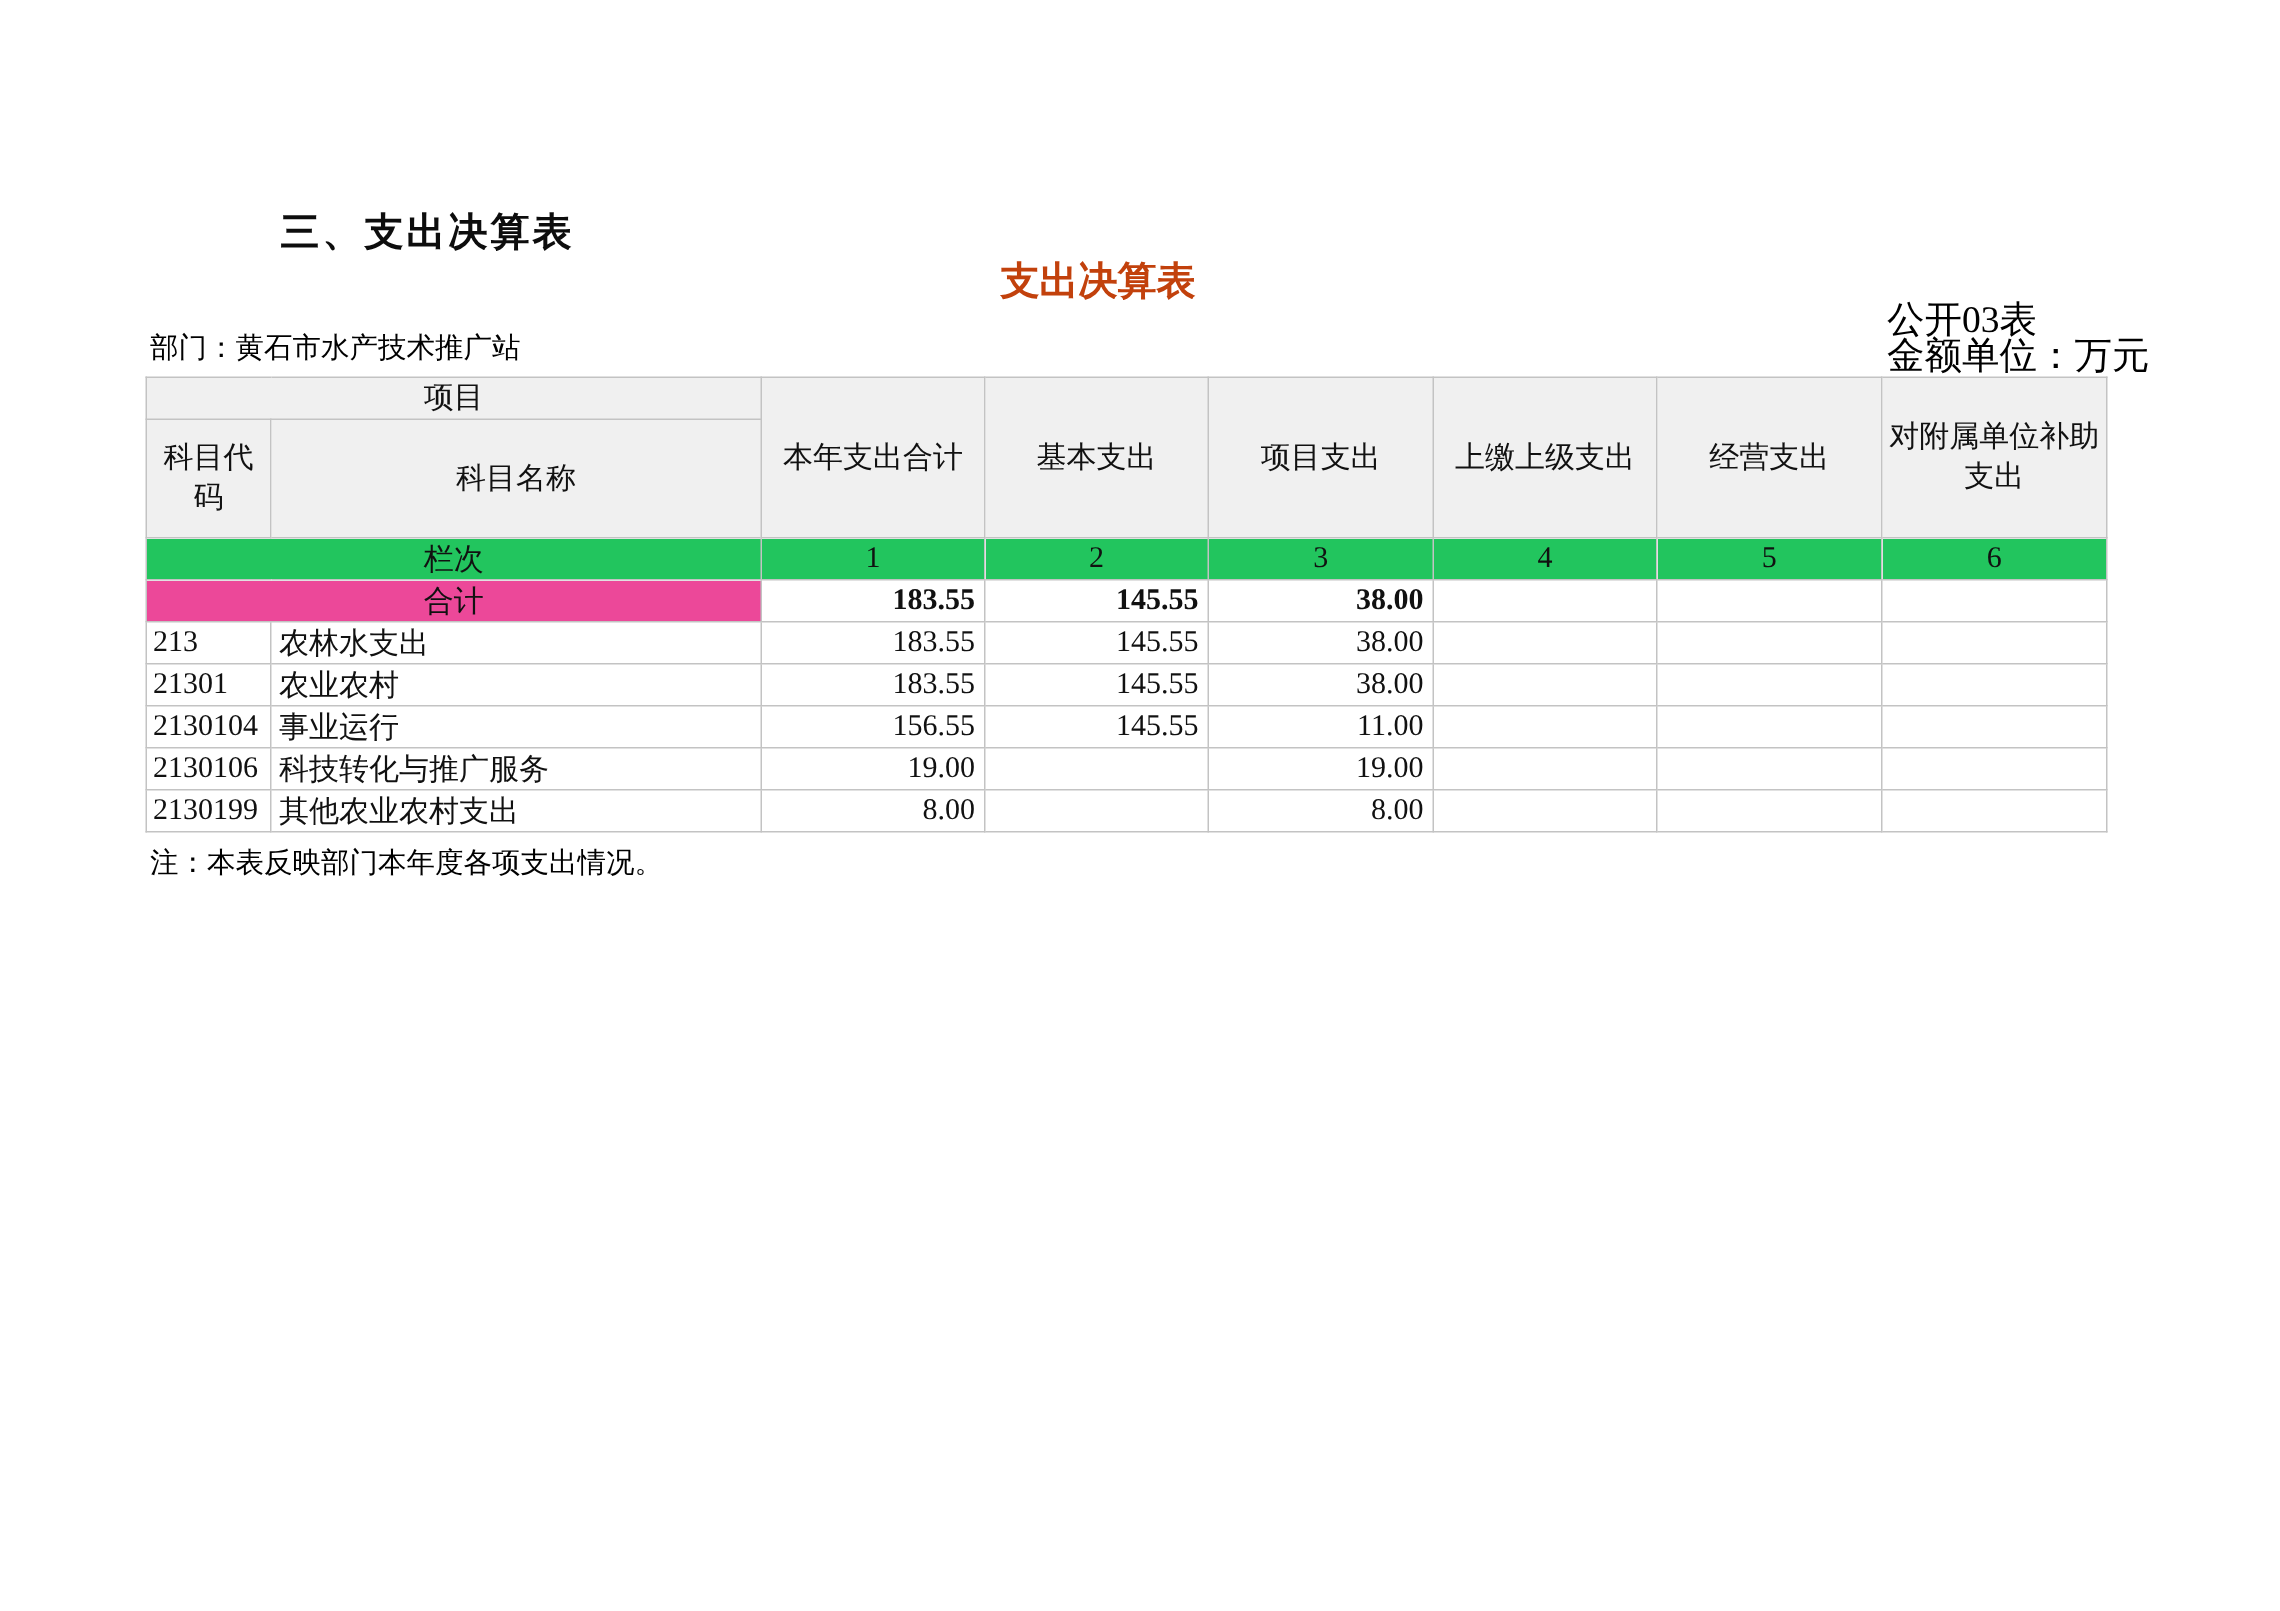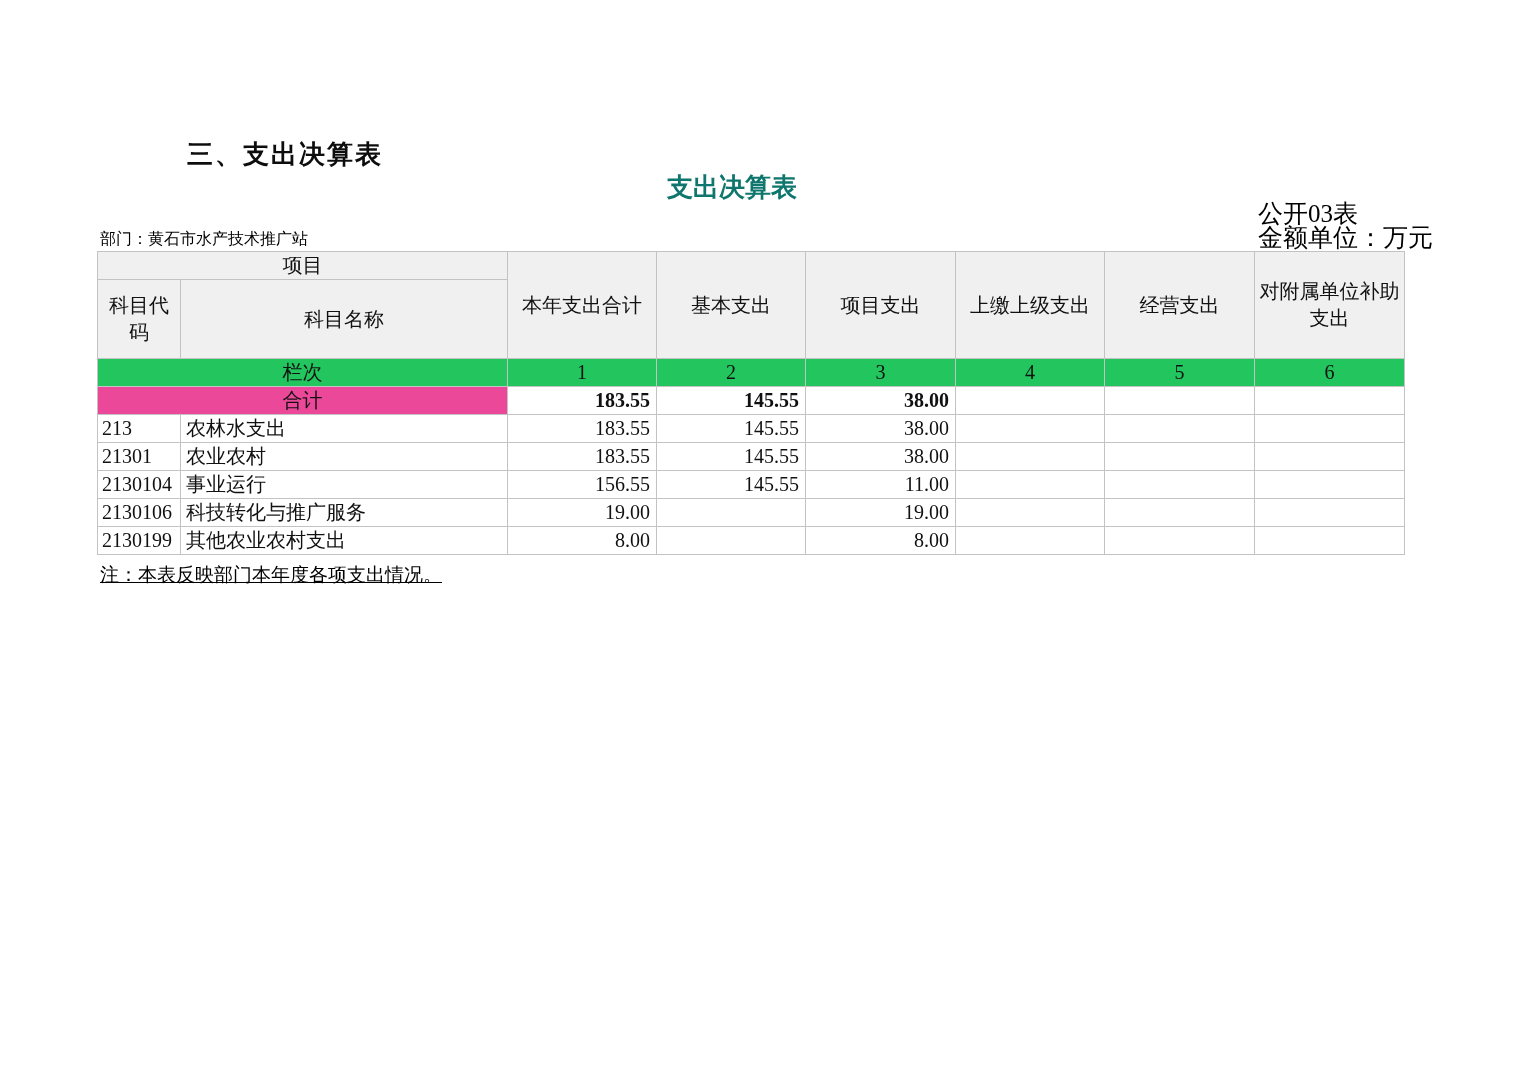--- a/index.html
+++ b/index.html
@@ -12,29 +12,29 @@
   .section-heading {
     position:absolute; left:187px; top:137px;
     font-family:"Liberation Sans", sans-serif;
     font-weight:700; font-size:26px; letter-spacing:2px;
     color:#0d0d0d;
   }
   .table-title {
     position:absolute; left:0; top:170px; width:1464px;
     text-align:center;
     font-family:"Liberation Sans", sans-serif;
-    font-weight:700; font-size:26px; color:#0f766e;
+    font-weight:700; font-size:26px; color:#c2410c;
   }
   .meta-right {
     position:absolute; left:1258px; top:202px;
     font-size:25px; line-height:24px; white-space:nowrap;
   }
   .department {
-    position:absolute; left:100px; top:229px;
-    font-size:16px; white-space:nowrap;
+    position:absolute; left:100px; top:219px;
+    font-size:19px; white-space:nowrap;
   }
   table.fin {
     position:absolute; left:97px; top:251px;
     border-collapse:collapse; table-layout:fixed;
     width:1307px;
     font-size:20px; color:#111;
   }
   table.fin th, table.fin td {
     border:1px solid #c3c3c3;
     font-weight:normal;
@@ -58,21 +58,21 @@
   }
   td.group-label {
     background:#ec4899; text-align:center; vertical-align:middle;
   }
   td.cell-code { text-align:left; padding-left:4px; background:#fff; }
   td.cell-name { text-align:left; padding-left:5px; background:#fff;margin-left:44px; }
   td.cell-num  { text-align:right; padding-right:6px; background:#fff;margin-left:24px; }
   tr.row-total td.cell-num { font-weight:700; }
   .note {
     position:absolute; left:100px; top:562px;
-    font-size:19px; white-space:nowrap;text-decoration:underline;
+    font-size:19px; white-space:nowrap;
   }
 </style>
 </head>
 <body>
 
 <div class="section-heading">三、支出决算表</div>
 
 <div class="table-title">支出决算表</div>
 
 <div class="meta-right">

